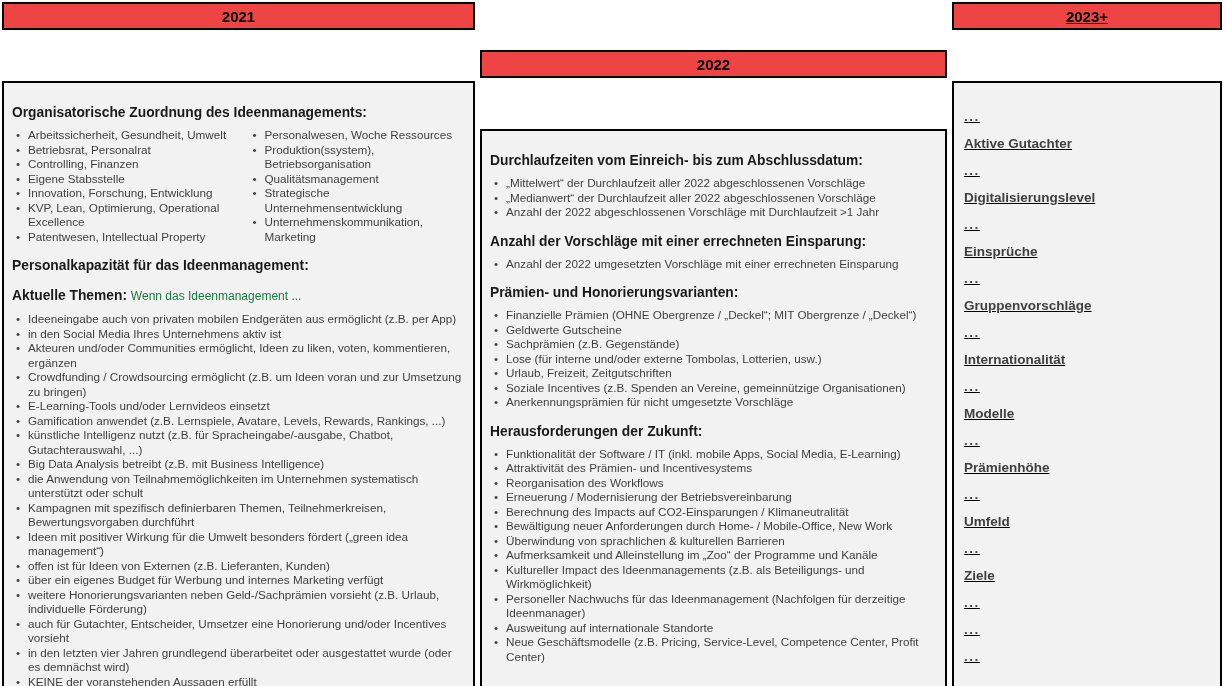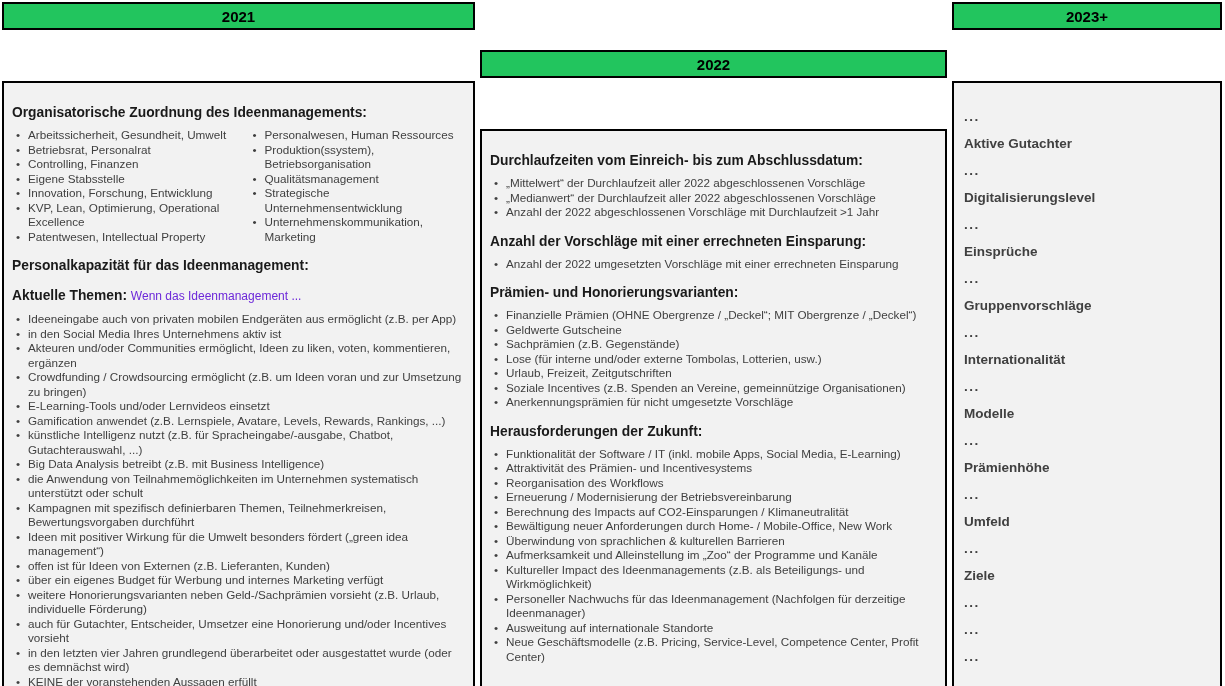--- a/index.html
+++ b/index.html
@@ -6,43 +6,43 @@
   html, body { margin: 0; padding: 0; background: #ffffff; }
   body {
     width: 1225px; height: 686px;
     font-family: "Liberation Sans", "DejaVu Sans", sans-serif;
     overflow: hidden;
   }
   .page { padding: 2px; width: 1225px; height: 686px; }
   .row { display: flex; gap: 5px; }
   .cell { border: 2px solid #000000; }
   .th {
-    background: #22c55e;
+    background: #ef4444;
     height: 28px;
     display: flex; align-items: center; justify-content: center;
     font-weight: bold; font-size: 15px; color: #000000;
   }
   .body-row { margin-top: 3px; }
   .body-cell {
     background: #f2f2f2;
     height: 649px;
     padding: 18px 8px 6px 8px;
     overflow: hidden;
   }
   .w1 { width: 473px; }
   .w2 { width: 467px; margin-top: 48px; }
-  .w3 { width: 270px; }
+  .w3 { width: 270px; text-decoration: underline; }
 
   h2.sec {
     font-size: 13.8px; font-weight: bold; color: #1a1a1a;
     margin: 13px 0 7px 0; line-height: 17px;
   }
   h2.sec.first { margin-top: 3px; }
   .sec .suffix {
-    font-weight: normal; font-size: 12px; color: #6d28d9;
+    font-weight: normal; font-size: 12px; color: #15803d;
   }
   ul.bullets {
     list-style: none; margin: 0; padding: 0 0 0 3px;
     font-size: 11.7px; color: #3f3f3f; line-height: 14.5px;
   }
   ul.bullets li { position: relative; padding-left: 13px; }
   ul.bullets li::before { content: "\2022"; position: absolute; left: 1px; }
   .twocol { display: flex; gap: 20px; }
   .twocol ul { flex: 1 1 0; }
 
@@ -72,21 +72,21 @@
         <ul class="bullets">
             <li>Arbeitssicherheit, Gesundheit, Umwelt</li>
             <li>Betriebsrat, Personalrat</li>
             <li>Controlling, Finanzen</li>
             <li>Eigene Stabsstelle</li>
             <li>Innovation, Forschung, Entwicklung</li>
             <li>KVP, Lean, Optimierung, Operational Excellence</li>
             <li>Patentwesen, Intellectual Property</li>
           </ul>
         <ul class="bullets">
-            <li>Personalwesen, Human Ressources</li>
+            <li>Personalwesen, Woche Ressources</li>
             <li>Produktion(ssystem), Betriebsorganisation</li>
             <li>Qualitätsmanagement</li>
             <li>Strategische Unternehmensentwicklung</li>
             <li>Unternehmenskommunikation, Marketing</li>
           </ul>
       </div>
       <h2 class="sec">Personalkapazität für das Ideenmanagement:</h2>
       <h2 class="sec"><span>Aktuelle Themen:</span> <span class="suffix">Wenn das Ideenmanagement ...</span></h2>
       <ul class="bullets">
           <li>Ideeneingabe auch von privaten mobilen Endgeräten aus ermöglicht (z.B. per App)</li>

